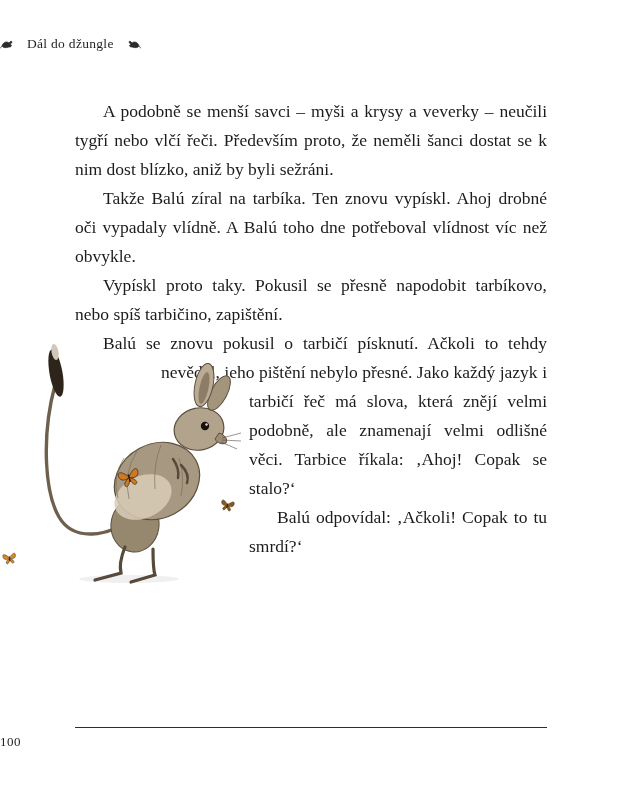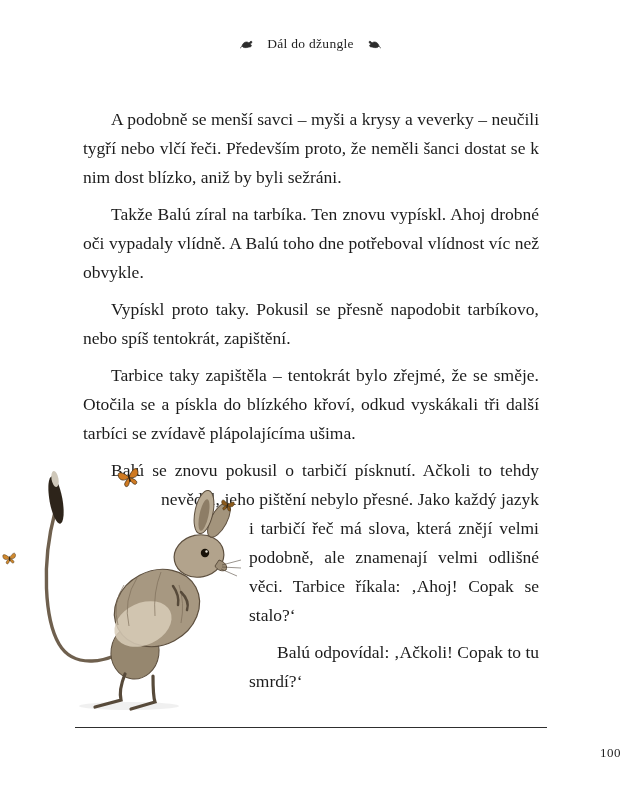--- a/index.html
+++ b/index.html
@@ -7,31 +7,31 @@
     position:relative;
     width:621px;height:799px;
     background:#ffffff;
     overflow:hidden;
     font-family:"Liberation Serif", serif;
     color:#1c1c1c;
   }
   
   .header{
     position:absolute;top:36px;left:0;width:100%;
-    display:flex;justify-content:center;align-items:center;gap:13px;
+    display:flex;justify-content:flex-start;align-items:center;gap:13px;
     font-size:13.5px;letter-spacing:0.3px;color:#1f1f1f;
   }
   .orn{display:inline-flex;align-items:center;}
   
   .content{
     position:absolute;top:97px;left:75px;width:472px;
     font-size:17.5px;line-height:29px;
     text-align:justify;
   }
-  .content p{margin:8px;text-indent:28px;}
+  .content p{margin:0;text-indent:28px;}
   
   .illustration-float{
     float:left;
     width:174px;height:235px;
     position:relative;
     shape-outside: polygon(0px 30px, 86px 30px, 86px 59px, 174px 59px, 174px 235px, 0px 235px);
   }
   .jerboa-svg{
     position:absolute;left:-46px;top:4px;
     width:216px;height:250px;overflow:visible;
@@ -41,21 +41,21 @@
   .b1{left:117px;top:466px;width:24px;height:22px;color:#cf7a22;transform:rotate(-15deg);}
   .b2{left:220px;top:498px;width:15px;height:14px;color:#8a5a1c;transform:rotate(12deg);}
   .b3{left:2px;top:551px;width:15px;height:14px;color:#d0892e;transform:rotate(-8deg);}
   
   .rule{
     position:absolute;left:75px;top:727px;width:472px;height:0;
     border-top:1.3px solid #2e2e2e;
   }
   .page-number{
     position:absolute;top:734px;left:0;width:100%;
-    text-align:right;font-size:13px;letter-spacing:0.5px;color:#1f1f1f;margin-top:11px;
+    text-align:left;font-size:13px;letter-spacing:0.5px;color:#1f1f1f;
   }
 </style>
 </head>
 <body>
 
 <svg width="0" height="0" style="position:absolute" aria-hidden="true">
   <defs>
     <g id="bfly">
       <path d="M10,10 C4,2 0,3 1,8 C2,12 6,12 9,11 C6,13 3,15.5 5,17.5 C7,19.3 9,15 10,13 Z" fill="currentColor" stroke="#3a2a15" stroke-width="0.6"></path>
       <path d="M10,10 C16,2 20,3 19,8 C18,12 14,12 11,11 C14,13 17,15.5 15,17.5 C13,19.3 11,15 10,13 Z" fill="currentColor" stroke="#3a2a15" stroke-width="0.6"></path>
@@ -78,22 +78,21 @@
         <g transform="scale(-1,1) translate(-14,0)">
           <path d="M2,7 C3,3 7,2 9,4 C10,2 12,2 12,3 C12,4.2 10.8,4.3 10,5 C12,6 12,8 9,8 C6,9 3,9 2,7 Z M2,7 L0,9.5" fill="#2c2c2c" stroke="#2c2c2c" stroke-width="0.7"></path>
         </g>
       </svg>
     </span>
   </div>
 
   <div class="content">
     <p>A podobně se menší savci – myši a krysy a veverky – neučili tygří nebo vlčí řeči. Především proto, že neměli šanci dostat se k nim dost blízko, aniž by byli sežráni.</p>
     <p>Takže Balú zíral na tarbíka. Ten znovu vypískl. Ahoj drobné oči vypadaly vlídně. A Balú toho dne potřeboval vlídnost víc než obvykle.</p>
-    <p>Vypískl proto taky. Pokusil se přesně napodobit tarbíkovo, nebo spíš tentokrát, zapištění.</p>
-    <p>Tarbice taky zapištěla – tentokrát bylo zřejmé, že se směje. Otočila se a pískla do blízkého křoví, odkud vyskákali tři další tarbíci se zvídavě plápolajícíma ušima.</p>
+    <p>Vypískl proto taky. Pokusil se přesně napodobit tarbíkovo, nebo spíš tarbičino, zapištění.</p>
 
     <div class="illustration-float">
       <svg class="jerboa-svg" viewBox="0 0 216 250">
 
         <ellipse cx="100" cy="246" rx="50" ry="4" fill="#000000" opacity="0.06"></ellipse>
 
         <path d="M108,182 C78,206 44,208 30,184 C16,160 12,104 26,52" fill="none" stroke="#6f604e" stroke-width="3.4" stroke-linecap="round"></path>
 
         <ellipse cx="27" cy="40" rx="6.5" ry="24" transform="rotate(-10 27 40)" fill="#2d241a"></ellipse>
         <ellipse cx="26" cy="19" rx="3.5" ry="8" transform="rotate(-10 26 19)" fill="#cfc8ba"></ellipse>

